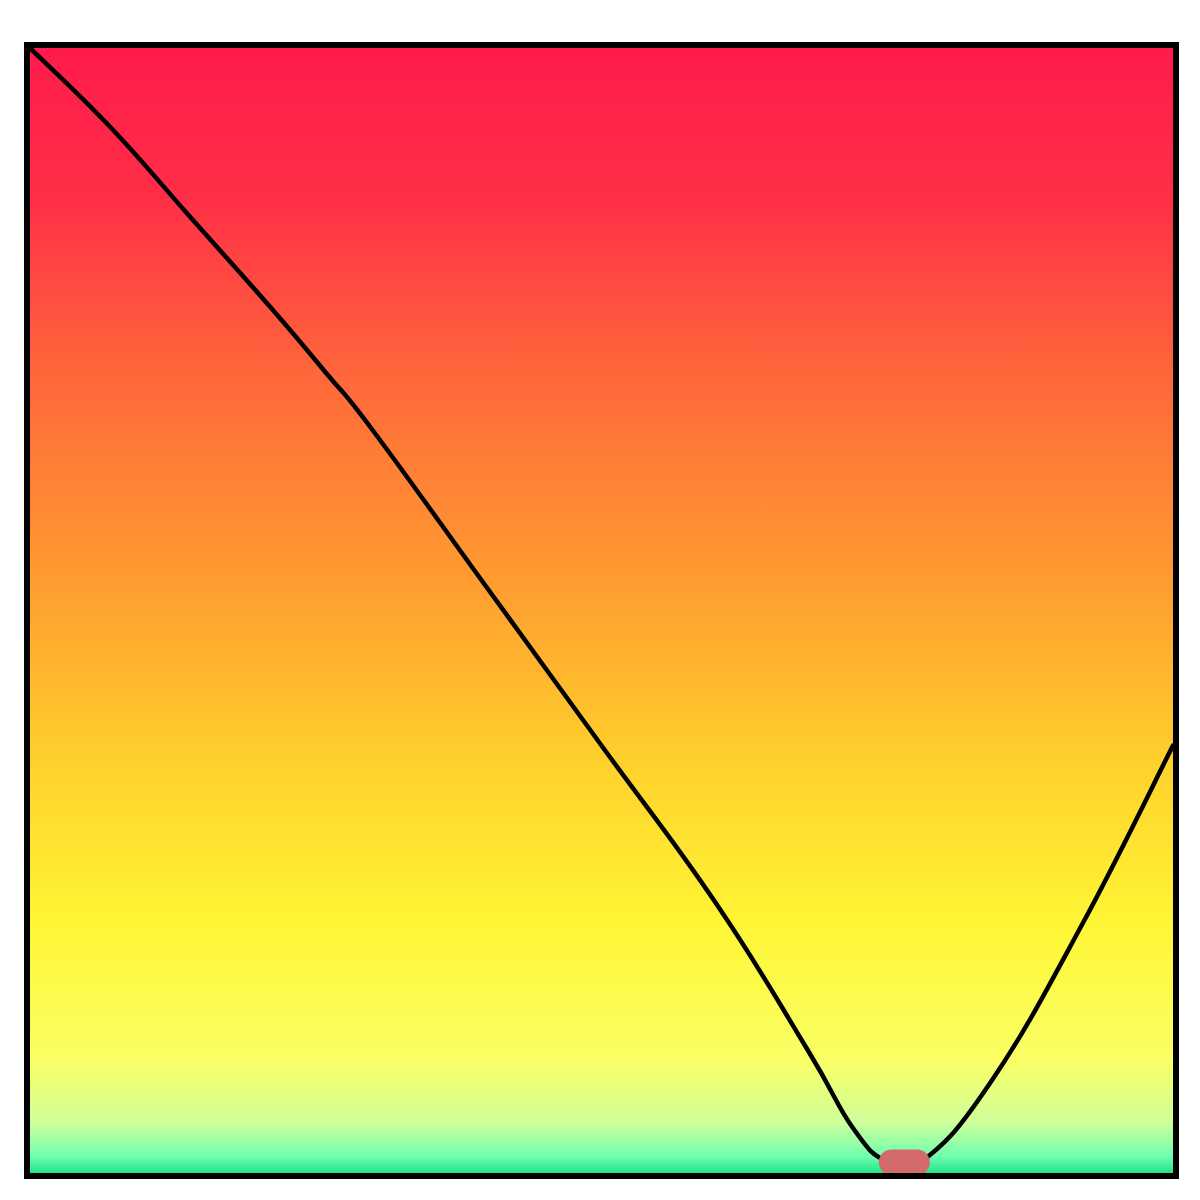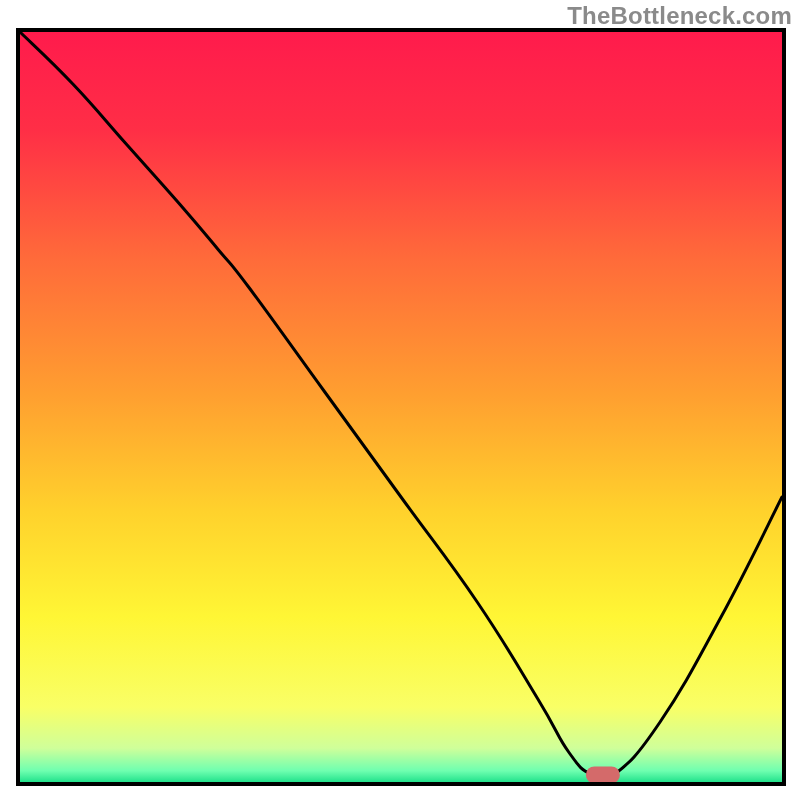--- a/index.html
+++ b/index.html
@@ -48,21 +48,20 @@
     border-radius: 50px;
     background: #d46a6a;
     transform: translate(-50%, -50%);
     z-index: 5;
   }
 </style>
 </head>
 <body>
 
 <div class="wrap">
-  <div class="watermark">TheBottleneck.com</div>
 
   <div class="plot-frame" id="frame" style="left: 16px; top: 28px; width: 770px; height: 758px;">
       <div class="layers" id="layers" style="width: 762px; height: 750px; left: 0px; top: 0px; background: linear-gradient(rgb(255, 27, 76) 0%, rgb(255, 46, 70) 13%, rgb(255, 106, 58) 30%, rgb(255, 158, 48) 48%, rgb(255, 210, 44) 64%, rgb(255, 246, 53) 78%, rgb(249, 255, 102) 90%, rgb(207, 255, 154) 95.5%, rgb(111, 255, 176) 98.5%, rgb(34, 226, 140) 100%);">
         <svg class="curve" viewBox="0 0 762 750" preserveAspectRatio="none">
           <path d="M 0.00 0.00 C 11.73 11.55, 29.87 27.75, 53.34 52.50 C 76.81 77.25, 83.21 86.10, 106.68 112.50 C 130.15 138.90, 139.90 149.40, 160.02 172.50 C 180.14 195.60, 183.03 199.35, 198.12 217.50 C 213.21 235.65, 205.13 223.65, 228.60 255.00 C 252.07 286.35, 271.27 313.80, 304.80 360.00 C 338.33 406.20, 347.47 418.80, 381.00 465.00 C 414.53 511.20, 427.02 525.45, 457.20 570.00 C 487.38 614.55, 498.04 634.50, 518.16 667.50 C 538.28 700.50, 536.91 703.50, 548.64 720.00 C 560.37 736.50, 561.44 737.55, 571.50 742.50 C 581.56 747.45, 579.27 754.05, 594.36 742.50 C 609.45 730.95, 616.61 724.65, 640.08 690.00 C 663.55 655.35, 674.22 634.50, 701.04 585.00 C 727.86 535.50, 748.59 491.40, 762.00 465.00" fill="none" stroke="#000" stroke-width="3" stroke-linecap="round" stroke-linejoin="round"></path>
         </svg>
         <div class="marker" style="width: 34.29px; height: 17.25px; left: 582.93px; top: 742.5px;"></div>
       </div>
   </div>
 </div>

